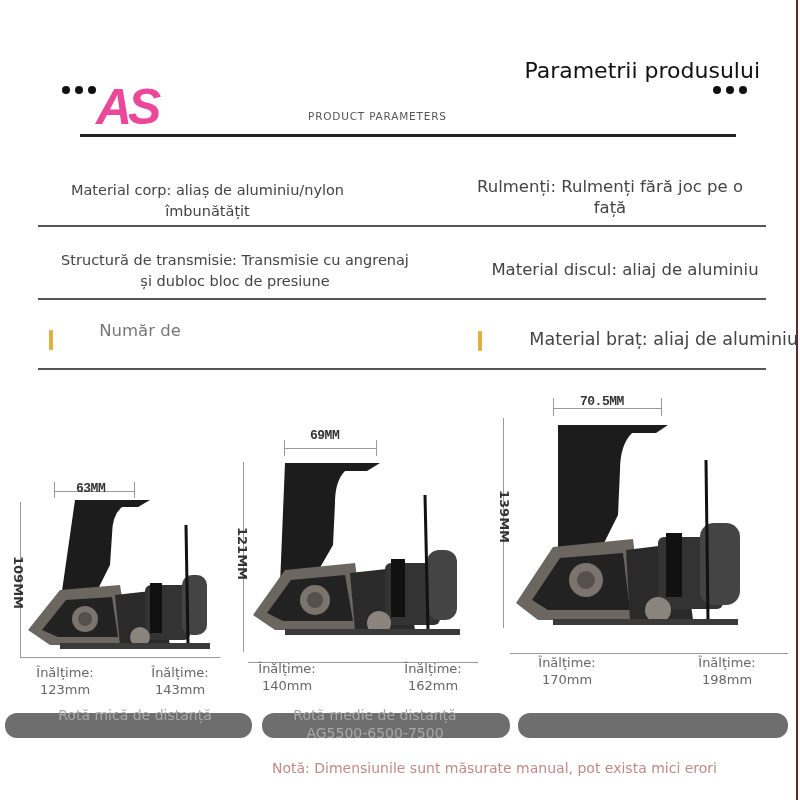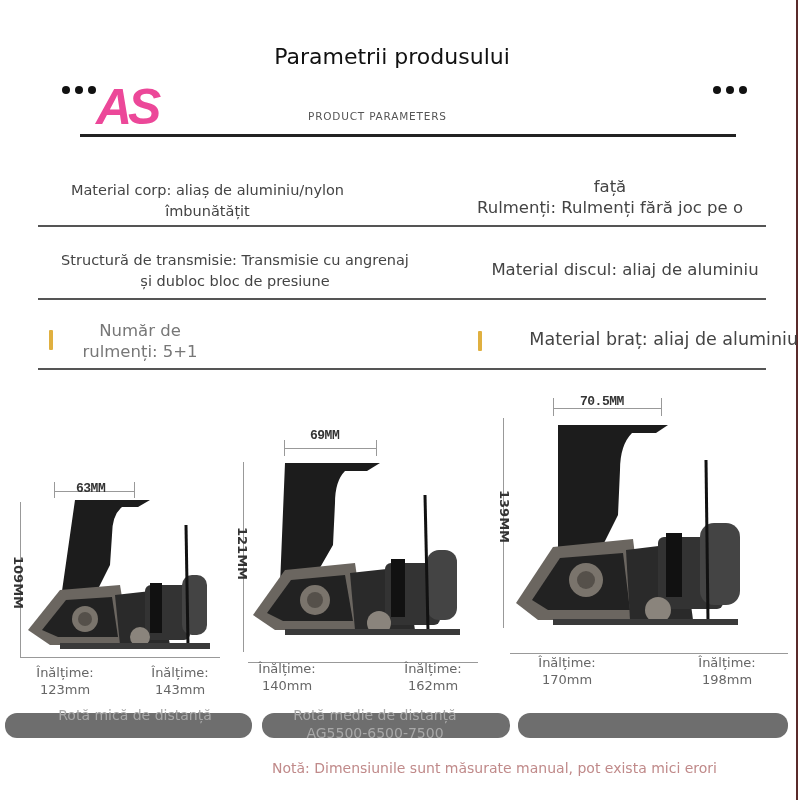--- a/index.html
+++ b/index.html
@@ -1,18 +1,18 @@
 <!DOCTYPE html>
 <html><head>
 <meta charset="utf-8">
 <style>
   html,body{margin:0;padding:0;}
   body{width:800px;height:800px;position:relative;background:#fff;overflow:hidden;font-family:"DejaVu Sans","Liberation Sans",sans-serif;color:#444;}
   .right-border{position:absolute;right:2px;top:0;width:2px;height:800px;background:#5a2a2a;}
-  .title{position:absolute;left:0;width:760px;top:44px;text-align:center;font-size:22px;color:#111;padding-left:12px;}
+  .title{position:absolute;left:0;width:760px;top:58px;text-align:right;font-size:22px;color:#111;}
   .subtitle{position:absolute;left:308px;top:110px;font-size:10.5px;letter-spacing:0.8px;color:#555;}
   .dots{position:absolute;top:86px;display:flex;gap:5px;}
   .dots span{width:8px;height:8px;border-radius:50%;background:#111;display:block;}
   .logo{position:absolute;left:96px;top:80px;font-family:Liberation Sans, sans-serif;font-weight:bold;font-style:italic;font-size:50px;line-height:54px;color:#ec4899;letter-spacing:-4px;}
   .header-rule{position:absolute;left:80px;top:134px;width:656px;height:3px;background:#222;}
   .param{position:absolute;text-align:center;font-size:14.5px;line-height:21px;color:#444;}
   .param.big{font-size:16.5px;}
   .rule{position:absolute;height:2px;background:#555;}
   .accent{position:absolute;width:4px;height:20px;background:#e0b040;border-radius:1px;}
   .reel{position:absolute;}
@@ -44,38 +44,37 @@
 </div>
 <div class="title">Parametrii produsului</div>
 <div class="subtitle">PRODUCT PARAMETERS</div>
 <div class="header-rule"></div>
 
 <div class="param" style="left:40px;top:180px;width:335px;">
   <div>Material corp: aliaș de aluminiu/nylon</div>
     <div>îmbunătățit</div>
 </div>
 <div class="param big" style="left:460px;top:176px;width:300px;">
-  <div>față</div>
-    <div>Rulmenți: Rulmenți fără joc pe o</div>
+  <div>Rulmenți: Rulmenți fără joc pe o</div>
+    <div>față</div>
 </div>
 <div class="rule" style="left:38px;top:225px;width:728px;"></div>
 
 <div class="param" style="left:40px;top:250px;width:390px;">
   <div>Structură de transmisie: Transmisie cu angrenaj</div>
     <div>și dubloc bloc de presiune</div>
 </div>
 <div class="param big" style="left:480px;top:259px;width:290px;">
   <div>Material discul: aliaj de aluminiu</div>
 </div>
 <div class="rule" style="left:38px;top:298px;width:728px;"></div>
 
 <div class="accent" style="left:49px;top:330px;"></div>
 <div class="param big" style="left:75px;top:320px;width:130px;color:#777;">
   <div>Număr de</div>
-    <div>rulmenți: 5+1</div>
 </div>
 <div class="accent" style="left:478px;top:331px;"></div>
 <div class="param" style="left:498px;top:329px;width:300px;font-size:17.5px;text-align:right;">
   <div>Material braț: aliaj de aluminiu</div>
 </div>
 <div class="rule" style="left:38px;top:368px;width:728px;"></div>
 
 <div>
   <div class="line" style="left:54px;top:491px;width:80px;height:1px;"></div>
   <div class="line" style="left:54px;top:482px;width:1px;height:16px;"></div>

